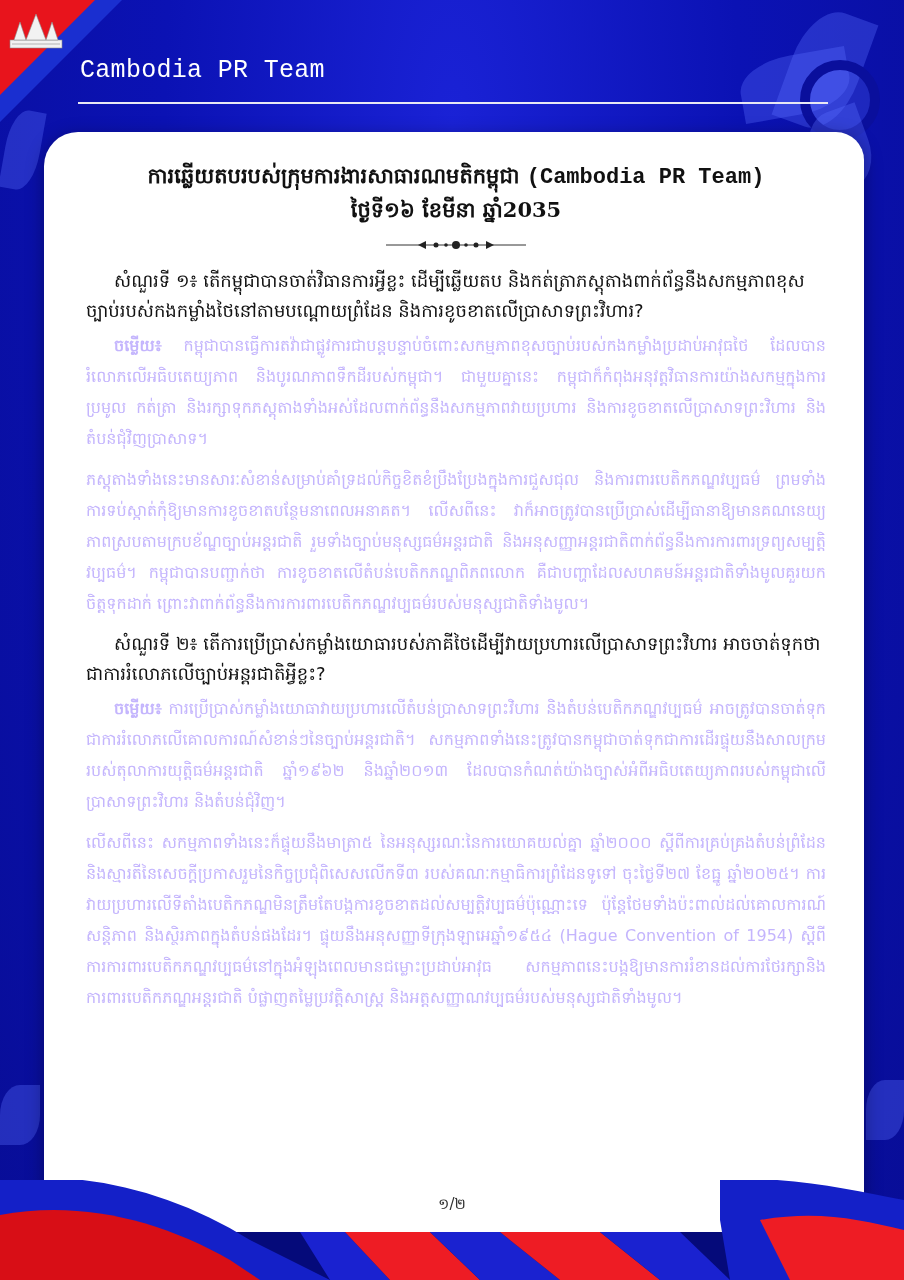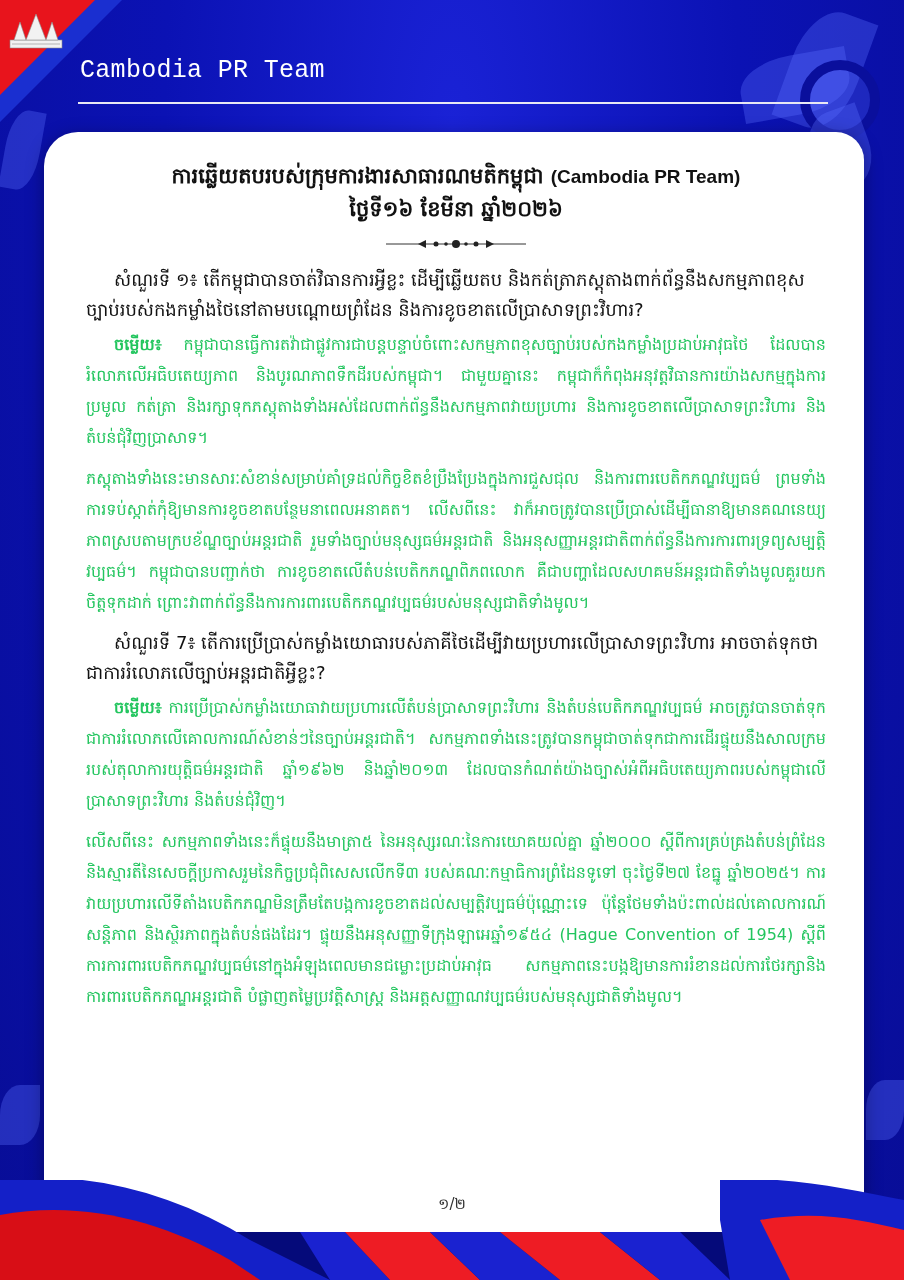--- a/index.html
+++ b/index.html
@@ -53,28 +53,28 @@
   }
   .content {
     position: absolute; left: 86px; top: 160px; width: 740px;
     color: #1a1a1a;
   }
   .title {
     text-align: center; font-weight: bold; font-size: 21px; line-height: 32px;
     color: #111;
     font-family: "DejaVu Serif", "Liberation Serif", serif;
   }
-  .title .en { font-family: Liberation Sans, sans-serif; font-size: 19px; }
+  .title .en { font-family: Liberation Mono, monospace; font-size: 22px; }
   .ornament { display: block; margin: 12px auto 14px; }
   .q {
     font-weight: normal; font-size: 18px; line-height: 30px; color: #111;
     text-indent: 28px; margin: 6px 0 4px;
   }
   .p {
-    font-size: 16px; line-height: 31px; color: #22c55e; margin: 0 0 10px;
+    font-size: 16px; line-height: 31px; color: #c4b5fd; margin: 0 0 10px;
     text-align: justify;
   }
   .p.indent { text-indent: 28px; }
   .p .lead { font-weight: bold; }
   .page-num {
     position: absolute; left: 0; width: 904px; top: 1194px; text-align: center;
     font-size: 15px; color: #333;
   }
   
   .ribbons { position: absolute; left: 0; top: 1180px; width: 904px; height: 100px; }
@@ -110,21 +110,21 @@
 <div class="header-rule"></div>
 
 <div class="sheet"></div>
 
 <div class="content">
   <div class="title">
     <div>
       <span>ការឆ្លើយតបរបស់ក្រុមការងារសាធារណមតិកម្ពុជា</span>
       <span class="en">(Cambodia PR Team)</span>
     </div>
-    <div>ថ្ងៃទី១៦ ខែមីនា ឆ្នាំ២០២៦</div>
+    <div>ថ្ងៃទី១៦ ខែមីនា ឆ្នាំ2035</div>
   </div>
 
   <svg class="ornament" width="140" height="14" viewBox="0 0 140 14">
     <line x1="0" y1="7" x2="140" y2="7" stroke="#333" stroke-width="1"></line>
     <g fill="#222">
       <polygon points="32,7 40,3 40,11"></polygon>
       <polygon points="108,7 100,3 100,11"></polygon>
       <circle cx="50" cy="7" r="2.5"></circle>
       <circle cx="90" cy="7" r="2.5"></circle>
       <circle cx="70" cy="7" r="4"></circle>
@@ -133,21 +133,21 @@
     </g>
   </svg>
 
   <div class="q">សំណួរទី ១៖ តើកម្ពុជាបានចាត់វិធានការអ្វីខ្លះ ដើម្បីឆ្លើយតប និងកត់ត្រាភស្តុតាងពាក់ព័ន្ធនឹងសកម្មភាពខុសច្បាប់របស់កងកម្លាំងថៃនៅតាមបណ្តោយព្រំដែន និងការខូចខាតលើប្រាសាទព្រះវិហារ?</div>
   <p class="p indent">
     <span class="lead">ចម្លើយ៖</span>
     <span>កម្ពុជាបានធ្វើការតវ៉ាជាផ្លូវការជាបន្តបន្ទាប់ចំពោះសកម្មភាពខុសច្បាប់របស់កងកម្លាំងប្រដាប់អាវុធថៃ ដែលបានរំលោភលើអធិបតេយ្យភាព និងបូរណភាពទឹកដីរបស់កម្ពុជា។ ជាមួយគ្នានេះ កម្ពុជាក៏កំពុងអនុវត្តវិធានការយ៉ាងសកម្មក្នុងការប្រមូល កត់ត្រា និងរក្សាទុកភស្តុតាងទាំងអស់ដែលពាក់ព័ន្ធនឹងសកម្មភាពវាយប្រហារ និងការខូចខាតលើប្រាសាទព្រះវិហារ និងតំបន់ជុំវិញប្រាសាទ។</span>
   </p>
   <p class="p">ភស្តុតាងទាំងនេះមានសារៈសំខាន់សម្រាប់គាំទ្រដល់កិច្ចខិតខំប្រឹងប្រែងក្នុងការជួសជុល និងការពារបេតិកភណ្ឌវប្បធម៌ ព្រមទាំងការទប់ស្កាត់កុំឱ្យមានការខូចខាតបន្ថែមនាពេលអនាគត។ លើសពីនេះ វាក៏អាចត្រូវបានប្រើប្រាស់ដើម្បីធានាឱ្យមានគណនេយ្យភាពស្របតាមក្របខ័ណ្ឌច្បាប់អន្តរជាតិ រួមទាំងច្បាប់មនុស្សធម៌អន្តរជាតិ និងអនុសញ្ញាអន្តរជាតិពាក់ព័ន្ធនឹងការការពារទ្រព្យសម្បត្តិវប្បធម៌។ កម្ពុជាបានបញ្ជាក់ថា ការខូចខាតលើតំបន់បេតិកភណ្ឌពិភពលោក គឺជាបញ្ហាដែលសហគមន៍អន្តរជាតិទាំងមូលគួរយកចិត្តទុកដាក់ ព្រោះវាពាក់ព័ន្ធនឹងការការពារបេតិកភណ្ឌវប្បធម៌របស់មនុស្សជាតិទាំងមូល។</p>
 
-  <div class="q">សំណួរទី 7៖ តើការប្រើប្រាស់កម្លាំងយោធារបស់ភាគីថៃដើម្បីវាយប្រហារលើប្រាសាទព្រះវិហារ អាចចាត់ទុកថាជាការរំលោភលើច្បាប់អន្តរជាតិអ្វីខ្លះ?</div>
+  <div class="q">សំណួរទី ២៖ តើការប្រើប្រាស់កម្លាំងយោធារបស់ភាគីថៃដើម្បីវាយប្រហារលើប្រាសាទព្រះវិហារ អាចចាត់ទុកថាជាការរំលោភលើច្បាប់អន្តរជាតិអ្វីខ្លះ?</div>
   <p class="p indent">
     <span class="lead">ចម្លើយ៖</span>
     <span>ការប្រើប្រាស់កម្លាំងយោធាវាយប្រហារលើតំបន់ប្រាសាទព្រះវិហារ និងតំបន់បេតិកភណ្ឌវប្បធម៌ អាចត្រូវបានចាត់ទុក ជាការរំលោភលើគោលការណ៍សំខាន់ៗនៃច្បាប់អន្តរជាតិ។ សកម្មភាពទាំងនេះត្រូវបានកម្ពុជាចាត់ទុកជាការដើរផ្ទុយនឹងសាលក្រមរបស់តុលាការយុត្តិធម៌អន្តរជាតិ ឆ្នាំ១៩៦២ និងឆ្នាំ២០១៣ ដែលបានកំណត់យ៉ាងច្បាស់អំពីអធិបតេយ្យភាពរបស់កម្ពុជាលើប្រាសាទព្រះវិហារ និងតំបន់ជុំវិញ។</span>
   </p>
   <p class="p">លើសពីនេះ សកម្មភាពទាំងនេះក៏ផ្ទុយនឹងមាត្រា៥ នៃអនុស្សរណៈនៃការយោគយល់គ្នា ឆ្នាំ២០០០ ស្តីពីការគ្រប់គ្រងតំបន់ព្រំដែន និងស្មារតីនៃសេចក្តីប្រកាសរួមនៃកិច្ចប្រជុំពិសេសលើកទី៣ របស់គណៈកម្មាធិការព្រំដែនទូទៅ ចុះថ្ងៃទី២៧ ខែធ្នូ ឆ្នាំ២០២៥។ ការវាយប្រហារលើទីតាំងបេតិកភណ្ឌមិនត្រឹមតែបង្កការខូចខាតដល់សម្បត្តិវប្បធម៌ប៉ុណ្ណោះទេ ប៉ុន្តែថែមទាំងប៉ះពាល់ដល់គោលការណ៍សន្តិភាព និងស្ថិរភាពក្នុងតំបន់ផងដែរ។ ផ្ទុយនឹងអនុសញ្ញាទីក្រុងឡាអេឆ្នាំ១៩៥៤ (Hague Convention of 1954) ស្តីពីការការពារបេតិកភណ្ឌវប្បធម៌នៅក្នុងអំឡុងពេលមានជម្លោះប្រដាប់អាវុធ សកម្មភាពនេះបង្កឱ្យមានការរំខានដល់ការថែរក្សានិងការពារបេតិកភណ្ឌអន្តរជាតិ បំផ្លាញតម្លៃប្រវត្តិសាស្ត្រ និងអត្តសញ្ញាណវប្បធម៌របស់មនុស្សជាតិទាំងមូល។</p>
 </div>
 
 <div class="page-num">១/២</div>
 
 <svg class="ribbons" viewBox="0 0 904 100" preserveAspectRatio="none">

